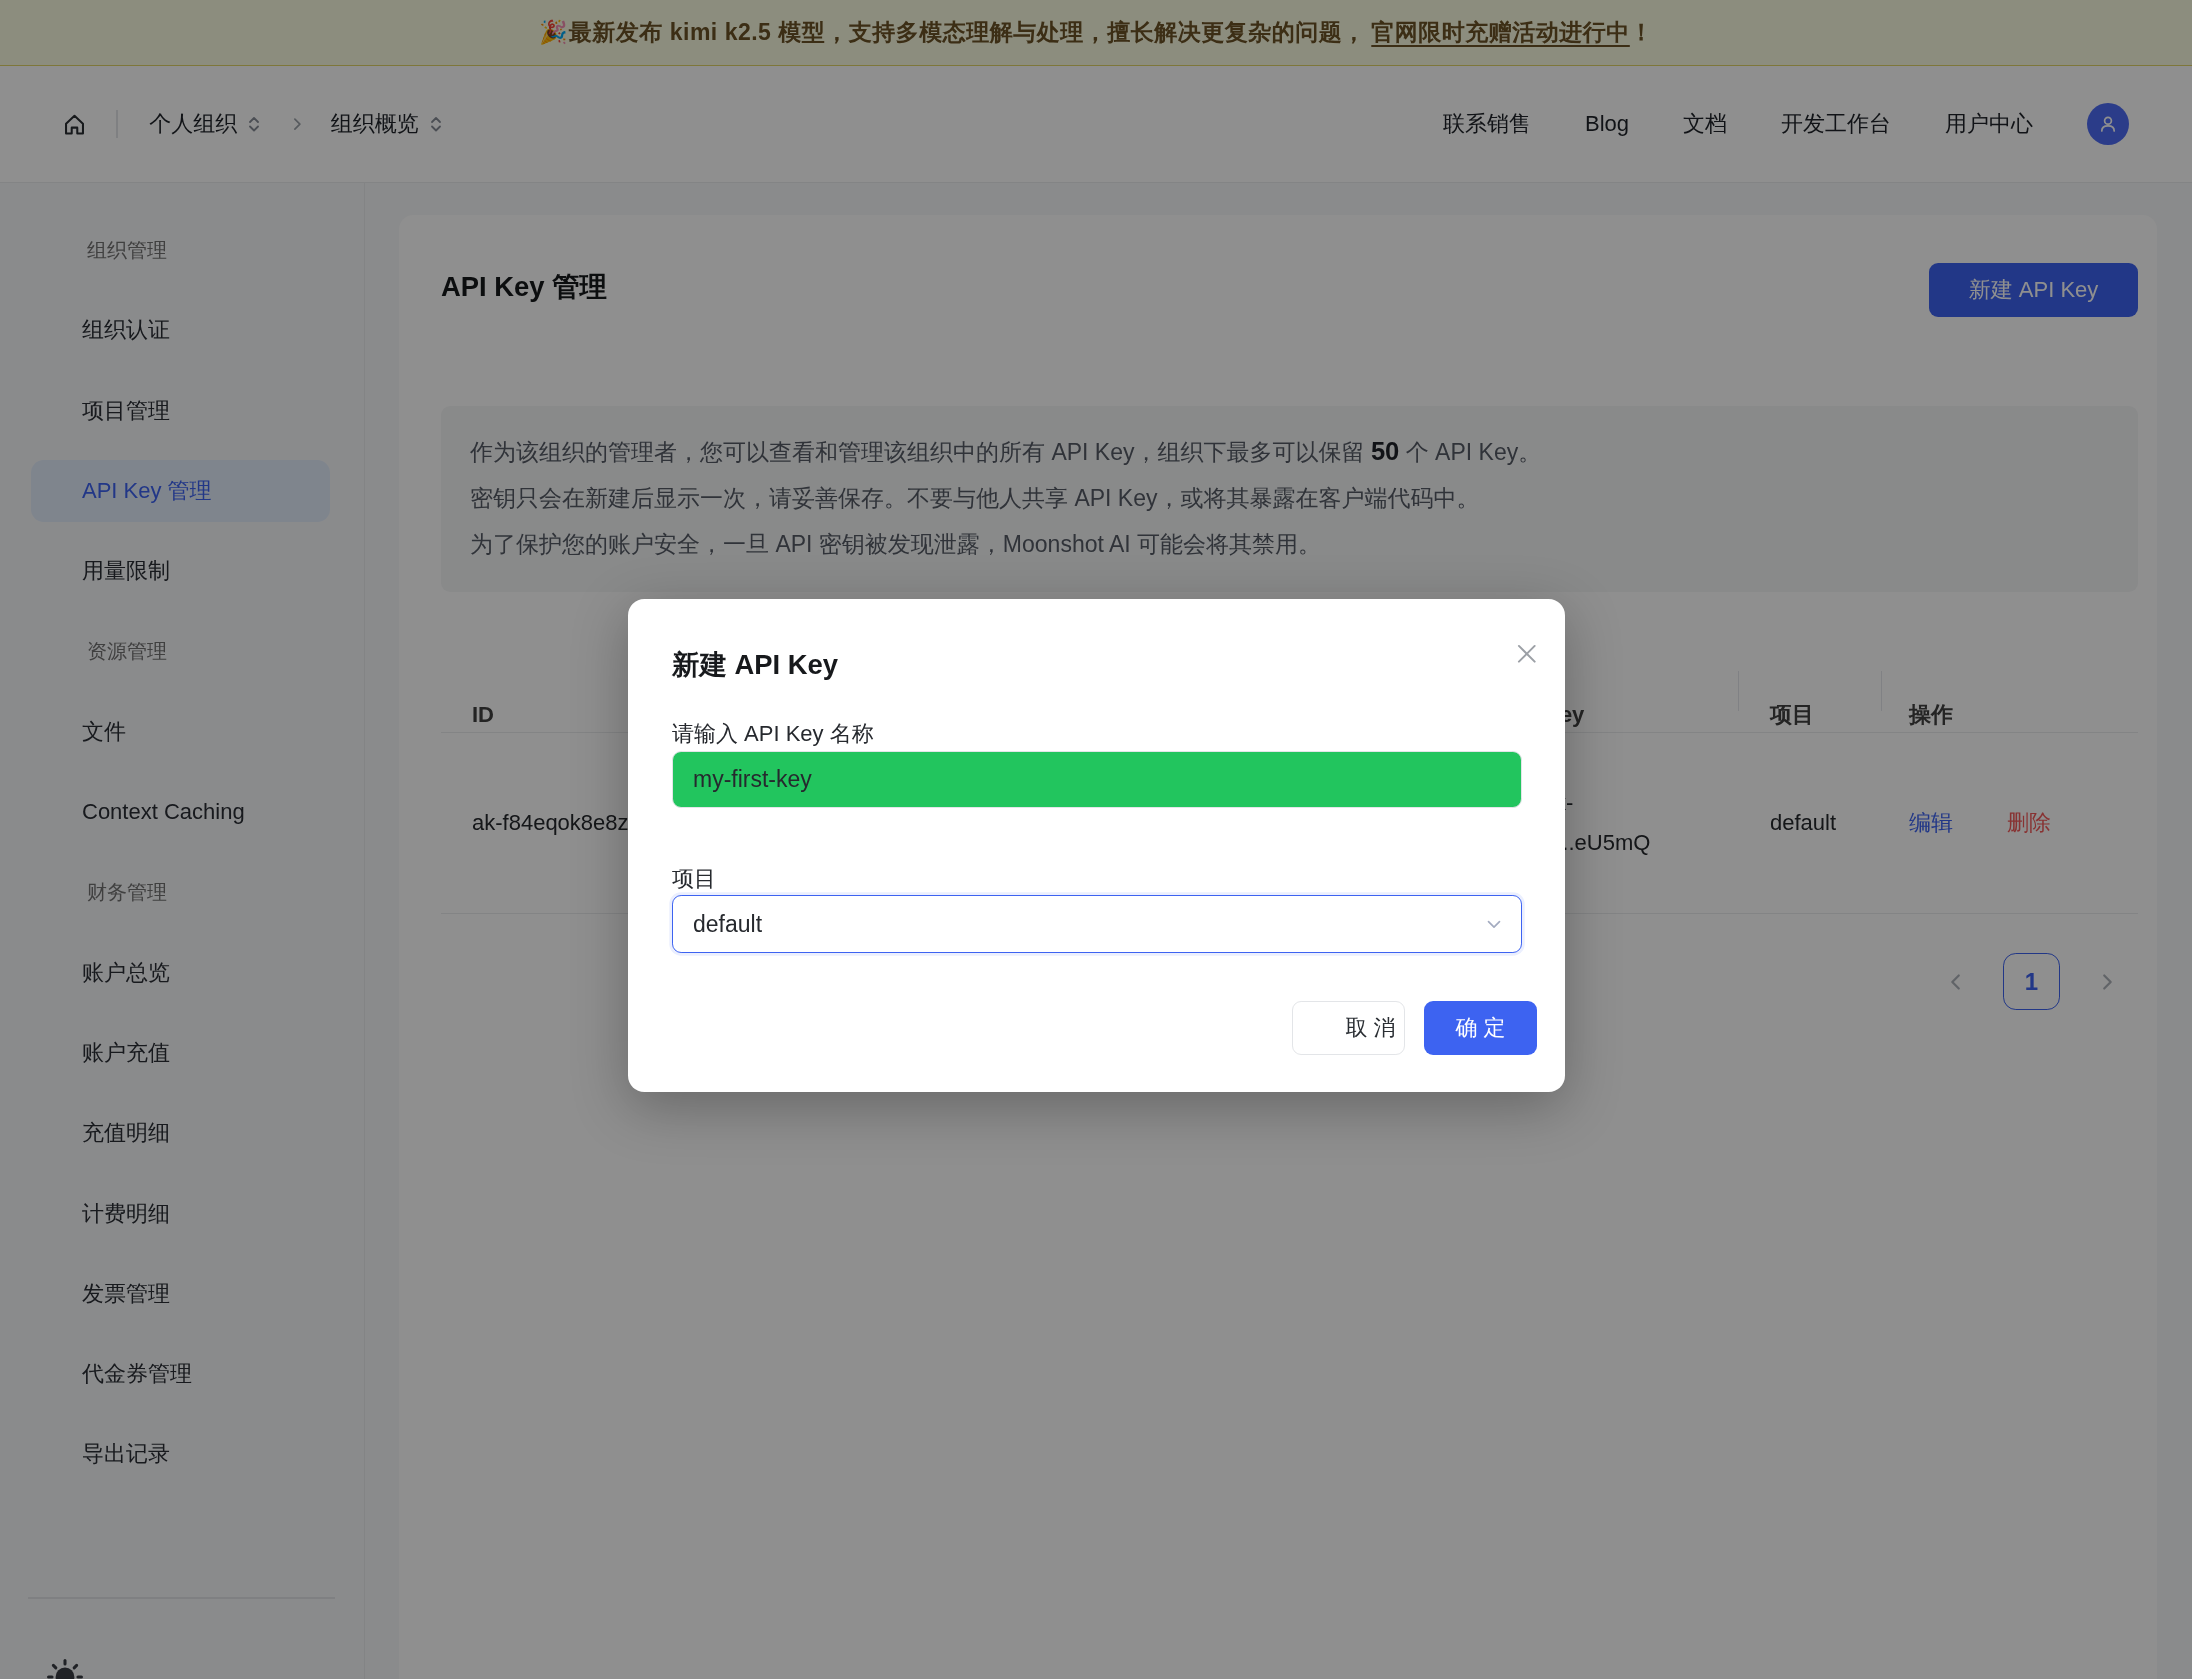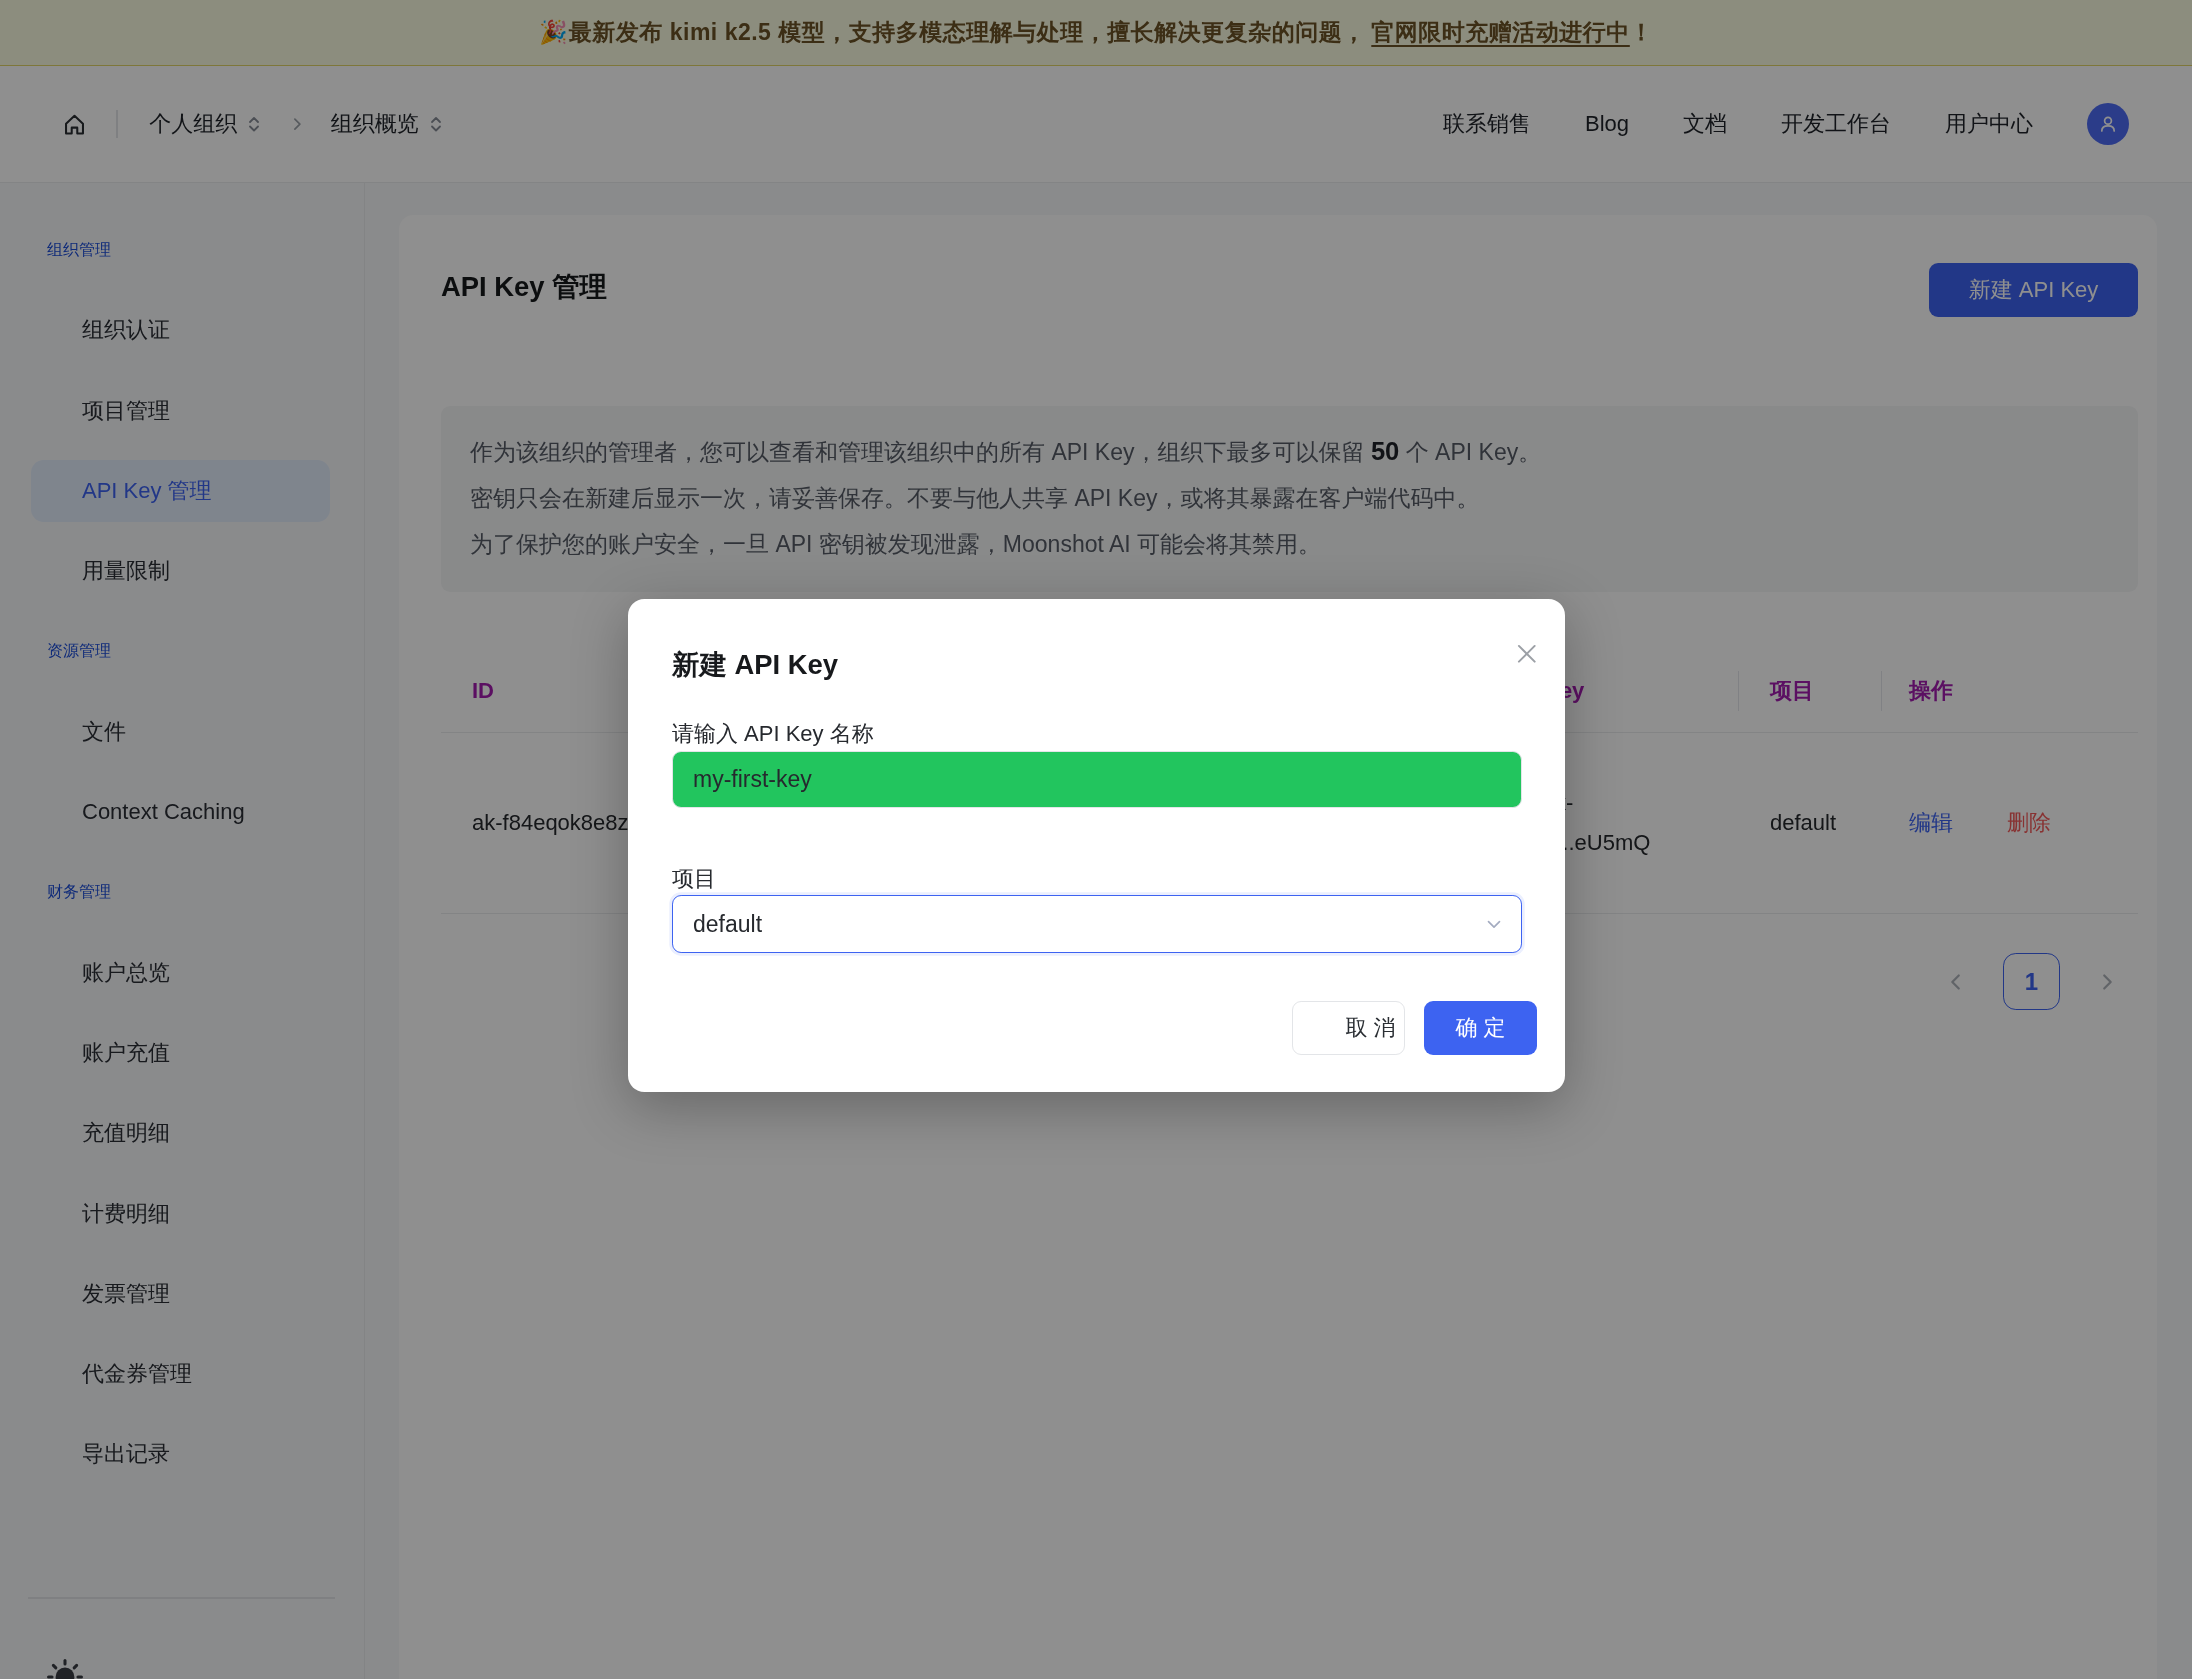--- a/index.html
+++ b/index.html
@@ -40,23 +40,23 @@
     width:42px; height:42px; border-radius:50%; background:#4D6BF5;
     display:flex; align-items:center; justify-content:center; cursor:pointer;
   }
 
   
   .sidebar {
     position:absolute; left:0; top:183px; width:365px; height:1497px;
     background:#F7F8FA; border-right:0.9px solid #EAEBEE; padding-top:36px;
   }
   .side-label {
-    height:62px; margin-bottom:18.3px; padding-left:47px;
+    height:62px; margin-bottom:18.3px; padding-left:87px;
     display:flex; align-items:center;
-    font-size:16px; color:#1d4ed8;
+    font-size:20px; color:#737373;
   }
   .side-item {
     height:62px; margin:0 34px 18.3px 31px; padding-left:51px;
     display:flex; align-items:center; border-radius:12.8px;
     font-size:22px; color:#2B2F36; cursor:pointer;
   }
   .side-item.active { background:#E3EDFC; color:#3D63F1; }
   .side-bottom-divider {
     position:absolute; left:28px; top:1414px; width:307px; height:1.8px; background:#E3E5E8;
   }
@@ -78,21 +78,21 @@
     position:absolute; left:42px; top:191px; width:1697px; height:186px;
     background:#F5F6F7; border-radius:9.1px; padding:22px 29px;
     font-size:23px; color:#565C66; line-height:46px;
   }
   .notice b { font-size:25.6px; font-weight:700; color:#1F2329; }
 
   .table { position:absolute; left:42px; top:434px; width:1697px; }
   .thead { position:relative; height:84px; border-bottom:0.9px solid #EAEBEE; }
   .trow  { position:relative; height:181px; border-bottom:0.9px solid #EAEBEE; }
   .cell { position:absolute; top:50%; transform:translateY(-50%); font-size:22px; line-height:40px; }
-  .th { font-weight:700; color:#a21caf; }
+  .th { font-weight:700; color:#404040;margin-top:24px; }
   .col-id { left:31px; width:183px; overflow-wrap:break-word; }
   .col-key { left:1103px; width:121px; overflow-wrap:break-word; }
   .col-project { left:1329px; }
   .col-actions { left:1468px; }
   .vsep { position:absolute; top:22px; width:0.9px; height:40px; background:#E5E6EB; }
   .vsep1 { left:1297px; } .vsep2 { left:1440px; }
   .link-edit { left:1468px; color:#3D63F1; cursor:pointer; }
   .link-del  { left:1566px; color:#F25A5A; cursor:pointer; }
 
   .pagination { position:absolute; top:738px; right:38px; display:flex; align-items:center; gap:35px; }

